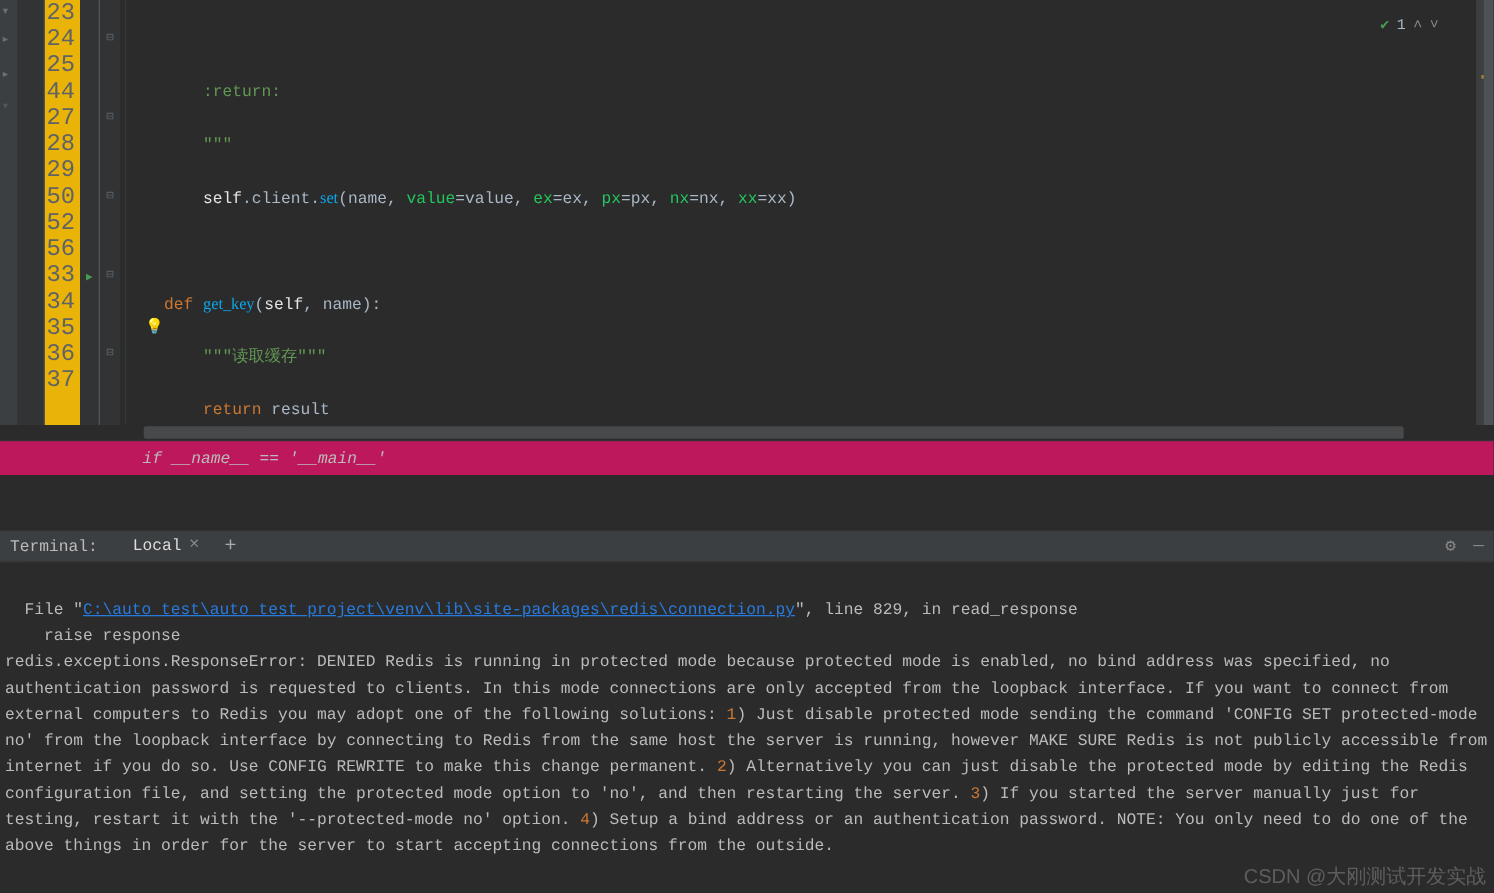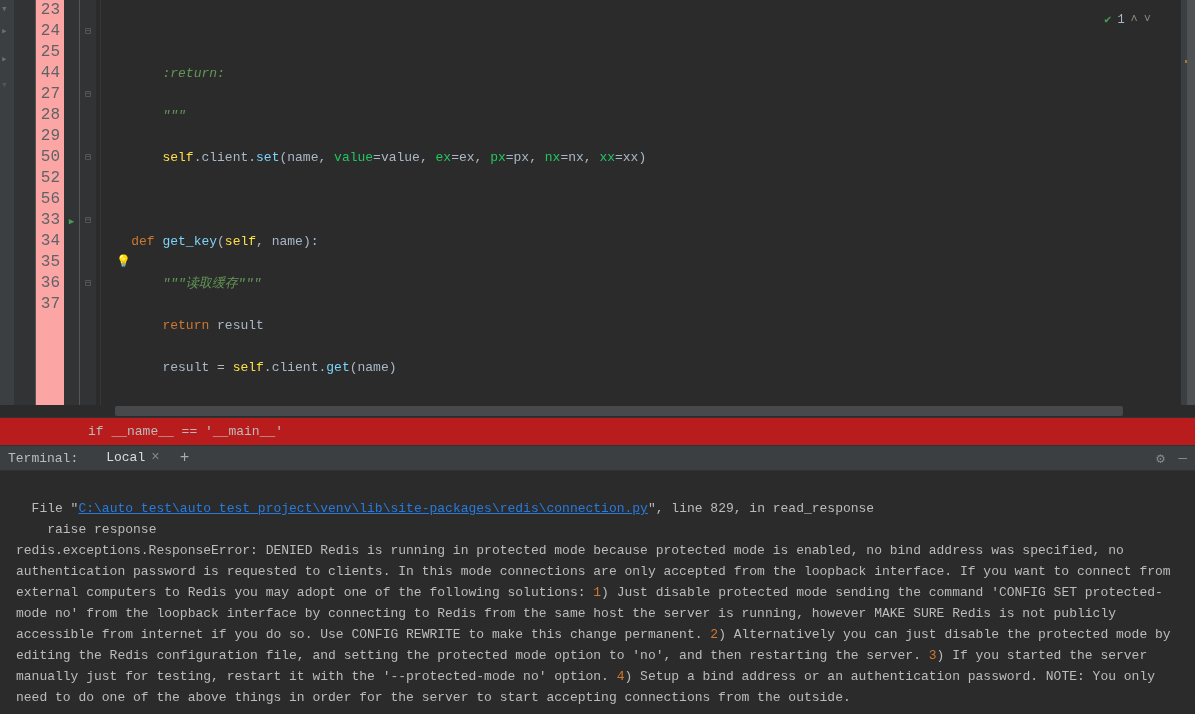--- a/index.html
+++ b/index.html
@@ -31,27 +31,27 @@
   position:absolute;
   left:1px;
 }
 .extra-gutter {
   width:22px;
   background:#313335;
   border-right:1px solid #555;
 }
 .line-nums {
   width:28px;
-  background:#fca5a5;
+  background:#eab308;
   color:#606366;
   text-align:right;
   padding-right:4px;
   user-select:none;
   line-height:21px;
-  font-size:16px;
+  font-size:19px;
 }
 .fold-gutter {
   width:16px;
   background:#313335;
   color:#606366;
   text-align:center;
   line-height:21px;
   font-size:10px;
 }
 .run-gutter {
@@ -76,71 +76,73 @@
   position:absolute;
   top:0;bottom:0;
   border-left:1px solid #373737;
 }
 .right-mark {
   width:14px;
   background:#3c3f41;
   position:relative;
 }
 .kw { color:#cc7832; }
-.self { color:#fde047; }
-.fn { color:#7dd3fc; }
+.self { color:#e5e5e5; }
+.fn { color:#0ea5e9;font-family:Liberation Serif, serif; }
 .param { color:#22c55e; }
-.doc { color:#629755; font-style:italic; }
+.doc { color:#629755; }
 .insp-badge {
   position:absolute;
   top:10px; right:30px;
   display:flex;
   align-items:center;
   gap:6px;
   color:#a9b7c6;
   font-size:12px;
 }
 .insp-badge .check { color:#499c54; }
 .insp-badge .arrow { color:#888; cursor:pointer; }
 .breadcrumb {
-  background:#b91c1c;
+  background:#be185d;
   color:#bbb;
-  padding:6px 10px 6px 88px;
+  padding:6px 10px 6px 114px;
   font-size:13px;
   border-top:1px solid #323232;
+  font-style:italic;
 }
 .terminal-bar {
   background:#3c3f41;
   display:flex;
   align-items:center;
   height:26px;
   border-top:1px solid #323232;
   border-bottom:1px solid #323232;
   padding-left:8px;
   position:relative;
+  margin-top:44px;
 }
 .terminal-bar .title { color:#bbb; font-size:13px; margin-right:20px; }
 .terminal-bar .tab {
   padding:20px 8px;
   border-bottom:2px solid #4a88c7;
   color:#ddd;
   font-size:13px;
   display:flex;
   align-items:center;
   gap:6px;
 }
 .terminal-bar .tab .x { color:#888; cursor:pointer; font-size:14px; }
 .terminal-bar .plus { margin-left:12px; color:#aaa; font-size:16px; cursor:pointer; }
 .terminal-bar .right { position:absolute; right:8px; display:flex; gap:14px; }
 .terminal-bar .right span { color:#888; cursor:pointer; font-size:14px; }
 .terminal-out {
   flex:0 0 auto;
   background:#2b2b2b;
   color:#bbb;
-  padding:6px 4px 6px 16px;
+  padding:6px 4px 6px 4px;
   font-size:13px;
   line-height:21px;
   white-space:pre-wrap;
   overflow:hidden;
   position:relative;
   border-radius:24px;
 }
 .terminal-out .link { color:#287bde; text-decoration:underline; cursor:pointer; }
 .terminal-out .d1 { color:#cc7832; }
 .watermark {
@@ -270,13 +272,14 @@
   <div class="right">
     <span>⚙</span>
     <span>—</span>
   </div>
 </div>
 
 <div class="terminal-out">
 <span>  File "</span><span class="link">C:\auto_test\auto_test_project\venv\lib\site-packages\redis\connection.py</span><span>", line 829, in read_response</span>
 <span>    raise response</span>
 <span>redis.exceptions.ResponseError: DENIED Redis is running in protected mode because protected mode is enabled, no bind address was specified, no authentication password is requested to clients. In this mode connections are only accepted from the loopback interface. If you want to connect from external computers to Redis you may adopt one of the following solutions: </span><span class="d1">1</span><span>) Just disable protected mode sending the command 'CONFIG SET protected-mode no' from the loopback interface by connecting to Redis from the same host the server is running, however MAKE SURE Redis is not publicly accessible from internet if you do so. Use CONFIG REWRITE to make this change permanent. </span><span class="d1">2</span><span>) Alternatively you can just disable the protected mode by editing the Redis configuration file, and setting the protected mode option to 'no', and then restarting the server. </span><span class="d1">3</span><span>) If you started the server manually just for testing, restart it with the '--protected-mode no' option. </span><span class="d1">4</span><span>) Setup a bind address or an authentication password. NOTE: You only need to do one of the above things in order for the server to start accepting connections from the outside.</span>
+<div class="watermark">CSDN @大刚测试开发实战</div>
 </div>
 
 </body></html>

